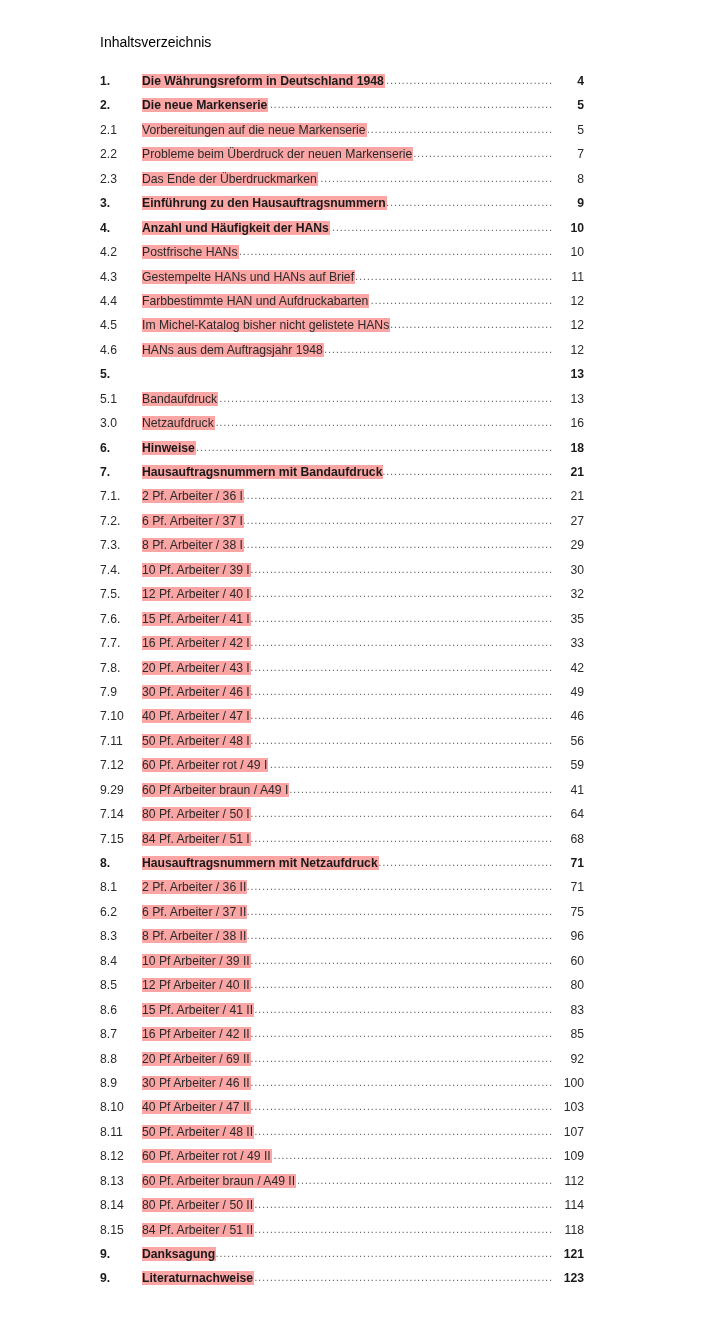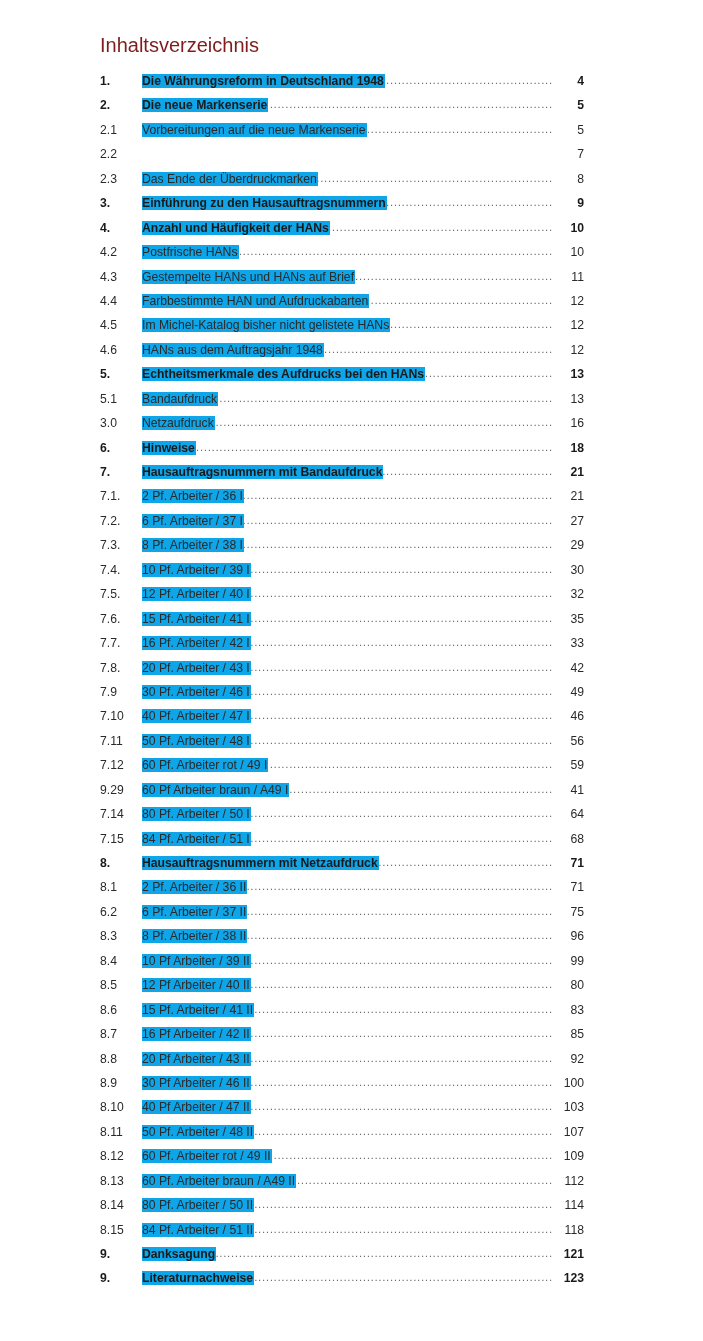--- a/index.html
+++ b/index.html
@@ -1,24 +1,24 @@
 <!DOCTYPE html>
 <html><head>
 <meta charset="utf-8">
 <style>
   html, body { margin: 0; padding: 0; background: #ffffff; }
   body { width: 703px; height: 1341px; position: relative; overflow: hidden;
          font-family: "Liberation Sans", sans-serif; color: #2a2a2a; }
-  .page-title { position: absolute; left: 100px; top: 34px; font-size: 20px;
-                color: #7f1d1d; margin: 0; font-weight: normal; }
+  .page-title { position: absolute; left: 100px; top: 34px; font-size: 14px;
+                color: #000000; margin: 0; font-weight: normal; }
   .toc { position: absolute; left: 100px; top: 71px; width: 490px; }
   .row { position: relative; height: 24.45px; line-height: 20px; font-size: 12.2px; white-space: nowrap; }
   .row .num { position: absolute; left: 0; top: 0; width: 40px; }
   .row .entry { position: absolute; left: 42px; top: 0; width: 410px; overflow: hidden; }
-  .row .entry .title { background: #0ea5e9; padding-right: 1px; position: relative; z-index: 1; }
+  .row .entry .title { background: #fca5a5; padding-right: 1px; position: relative; z-index: 1; }
   .row .entry .leader { position: absolute; left: 0; right: 0; top: 0; color: #555;
                         letter-spacing: 1.1px; font-size: 10px; z-index: 0; }
   .row .page { position: absolute; right: 6px; top: 0; text-align: right; width: 40px; }
   .row.bold { font-weight: bold; color: #1a1a1a; }
   .row.bold .leader { font-weight: normal; }
 </style>
 </head>
 <body>
 
 <h1 class="page-title">Inhaltsverzeichnis</h1>
@@ -34,21 +34,21 @@
       <span class="entry"><span class="leader">........................................................................................................................................................................................................</span><span class="title">Die neue Markenserie</span></span>
       <span class="page">5</span>
     </div>
     <div class="row">
       <span class="num">2.1</span>
       <span class="entry"><span class="leader">........................................................................................................................................................................................................</span><span class="title">Vorbereitungen auf die neue Markenserie</span></span>
       <span class="page">5</span>
     </div>
     <div class="row">
       <span class="num">2.2</span>
-      <span class="entry"><span class="leader">........................................................................................................................................................................................................</span></span>
+      <span class="entry"><span class="leader">........................................................................................................................................................................................................</span><span class="title">Probleme beim Überdruck der neuen Markenserie</span></span>
       <span class="page">7</span>
     </div>
     <div class="row">
       <span class="num">2.3</span>
       <span class="entry"><span class="leader">........................................................................................................................................................................................................</span><span class="title">Das Ende der Überdruckmarken</span></span>
       <span class="page">8</span>
     </div>
     <div class="row bold">
       <span class="num">3.</span>
       <span class="entry"><span class="leader">........................................................................................................................................................................................................</span><span class="title">Einführung zu den Hausauftragsnummern</span></span>
@@ -79,21 +79,21 @@
       <span class="entry"><span class="leader">........................................................................................................................................................................................................</span><span class="title">Im Michel-Katalog bisher nicht gelistete HANs</span></span>
       <span class="page">12</span>
     </div>
     <div class="row">
       <span class="num">4.6</span>
       <span class="entry"><span class="leader">........................................................................................................................................................................................................</span><span class="title">HANs aus dem Auftragsjahr 1948</span></span>
       <span class="page">12</span>
     </div>
     <div class="row bold">
       <span class="num">5.</span>
-      <span class="entry"><span class="leader">........................................................................................................................................................................................................</span><span class="title">Echtheitsmerkmale des Aufdrucks bei den HANs</span></span>
+      <span class="entry"><span class="leader">........................................................................................................................................................................................................</span></span>
       <span class="page">13</span>
     </div>
     <div class="row">
       <span class="num">5.1</span>
       <span class="entry"><span class="leader">........................................................................................................................................................................................................</span><span class="title">Bandaufdruck</span></span>
       <span class="page">13</span>
     </div>
     <div class="row">
       <span class="num">3.0</span>
       <span class="entry"><span class="leader">........................................................................................................................................................................................................</span><span class="title">Netzaufdruck</span></span>
@@ -200,40 +200,40 @@
       <span class="page">75</span>
     </div>
     <div class="row">
       <span class="num">8.3</span>
       <span class="entry"><span class="leader">........................................................................................................................................................................................................</span><span class="title">8 Pf. Arbeiter / 38 II</span></span>
       <span class="page">96</span>
     </div>
     <div class="row">
       <span class="num">8.4</span>
       <span class="entry"><span class="leader">........................................................................................................................................................................................................</span><span class="title">10 Pf Arbeiter / 39 II</span></span>
-      <span class="page">99</span>
+      <span class="page">60</span>
     </div>
     <div class="row">
       <span class="num">8.5</span>
       <span class="entry"><span class="leader">........................................................................................................................................................................................................</span><span class="title">12 Pf Arbeiter / 40 II</span></span>
       <span class="page">80</span>
     </div>
     <div class="row">
       <span class="num">8.6</span>
       <span class="entry"><span class="leader">........................................................................................................................................................................................................</span><span class="title">15 Pf. Arbeiter / 41 II</span></span>
       <span class="page">83</span>
     </div>
     <div class="row">
       <span class="num">8.7</span>
       <span class="entry"><span class="leader">........................................................................................................................................................................................................</span><span class="title">16 Pf Arbeiter / 42 II</span></span>
       <span class="page">85</span>
     </div>
     <div class="row">
       <span class="num">8.8</span>
-      <span class="entry"><span class="leader">........................................................................................................................................................................................................</span><span class="title">20 Pf Arbeiter / 43 II</span></span>
+      <span class="entry"><span class="leader">........................................................................................................................................................................................................</span><span class="title">20 Pf Arbeiter / 69 II</span></span>
       <span class="page">92</span>
     </div>
     <div class="row">
       <span class="num">8.9</span>
       <span class="entry"><span class="leader">........................................................................................................................................................................................................</span><span class="title">30 Pf Arbeiter / 46 II</span></span>
       <span class="page">100</span>
     </div>
     <div class="row">
       <span class="num">8.10</span>
       <span class="entry"><span class="leader">........................................................................................................................................................................................................</span><span class="title">40 Pf Arbeiter / 47 II</span></span>

